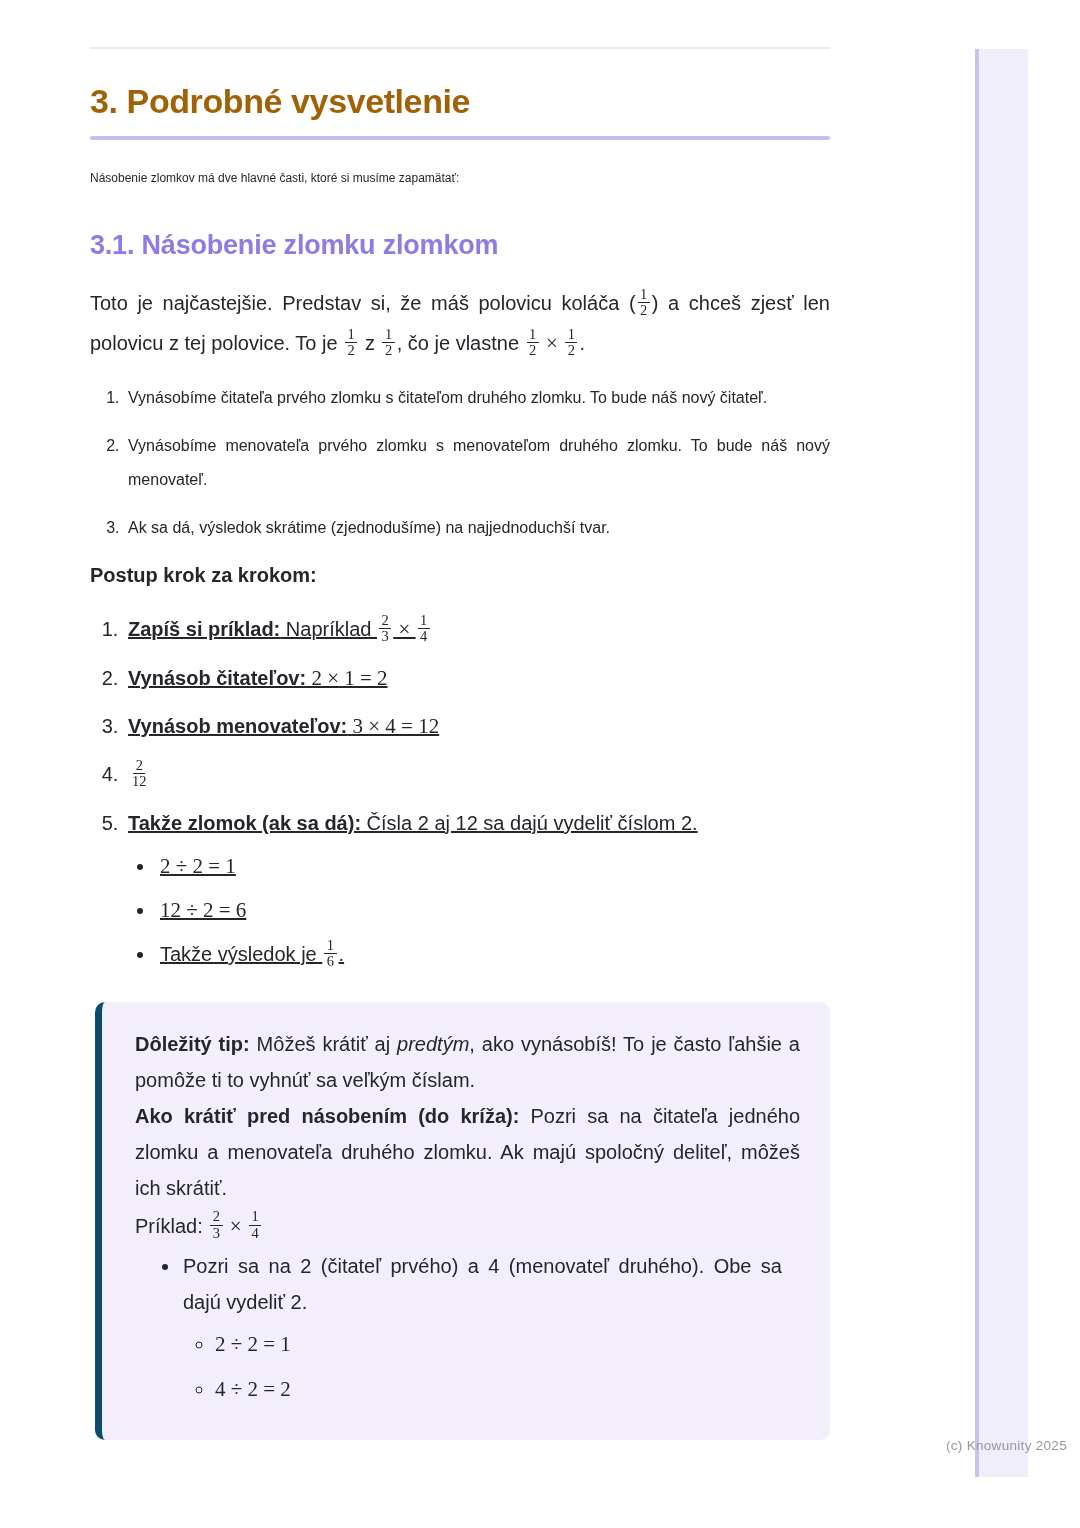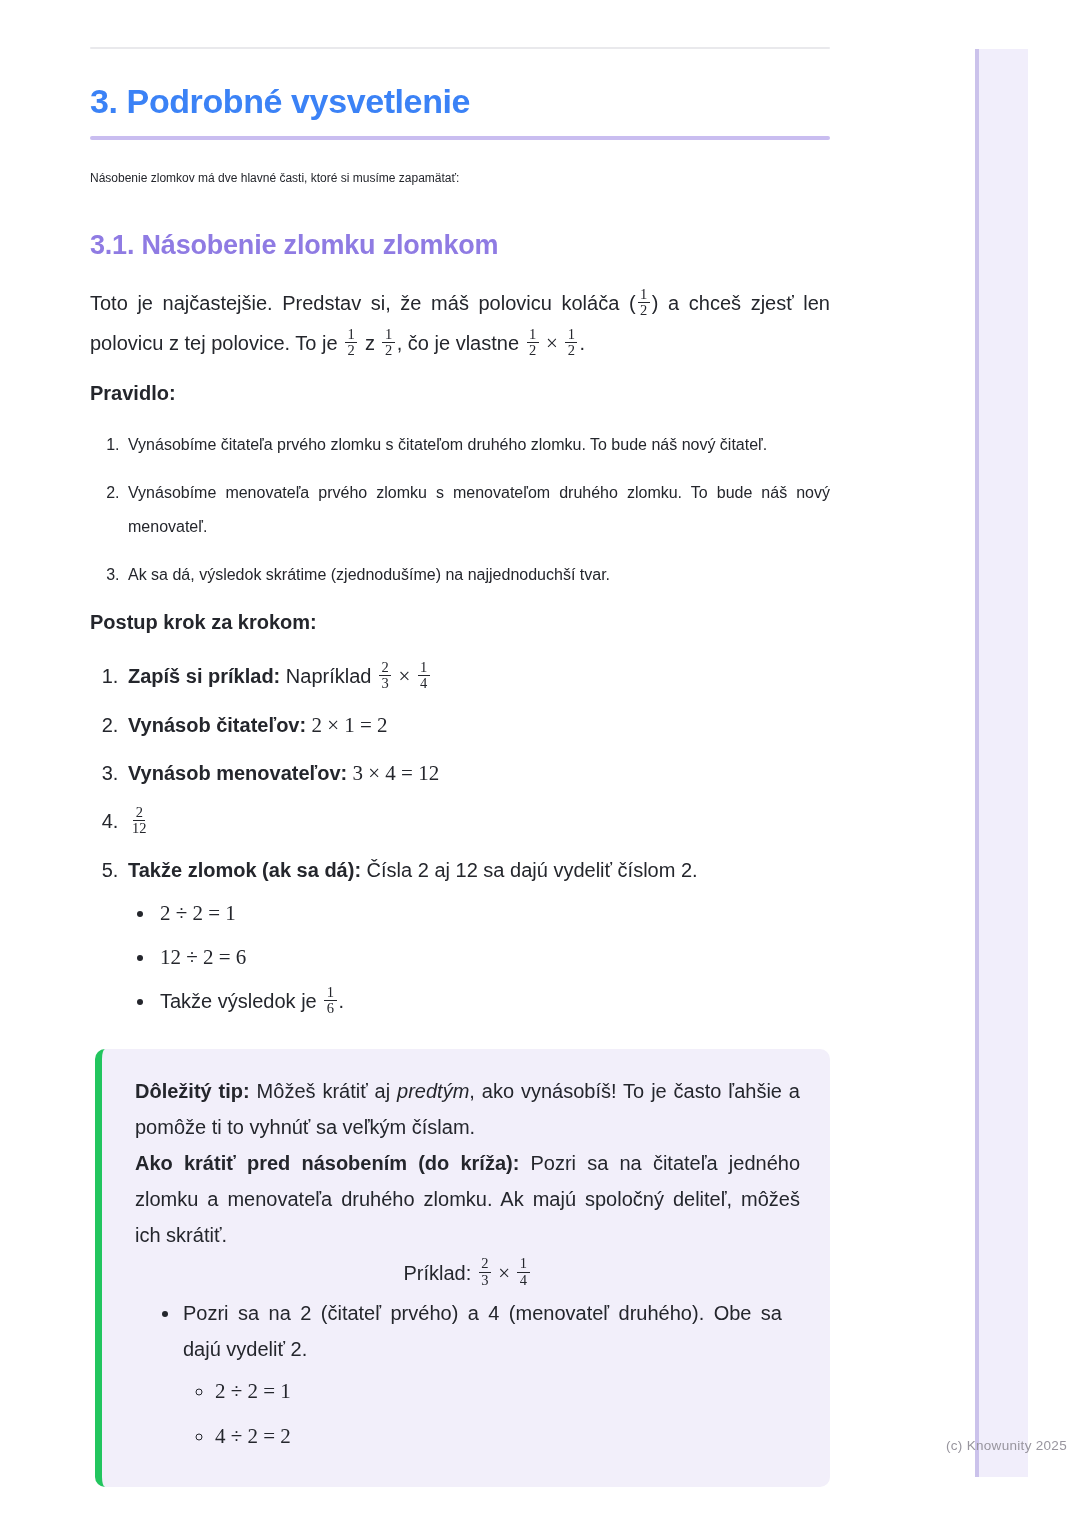--- a/index.html
+++ b/index.html
@@ -11,54 +11,54 @@
     color:#24262C;
     position:relative;
     overflow:hidden;
   }
   .content { position:absolute; left:90px; top:0; width:740px; }
 
   .top-rule { margin-top:47px; height:2px; background:#E9E9EC; border-radius:1px; }
 
   h1.page-title {
     margin:32px 0 0; font-size:34px; line-height:1.2;
-    font-weight:700; color:#3b82f6; letter-spacing:-0.4px;
+    font-weight:700; color:#a16207; letter-spacing:-0.4px;
   }
   .divider { margin-top:14px; height:4px; background:#C9BDF0; border-radius:2px; }
 
   p.intro { margin:22px 0 0; font-size:12px; line-height:33px; }
 
   h2.section-heading {
     margin:34px 0 0; font-size:27px; line-height:1.2;
     font-weight:700; color:#8F7BE3; letter-spacing:-0.2px;
   }
 
   p.lead { margin:22px 0 0; font-size:20px; line-height:40px; text-align:justify; }
 
   p.label { margin:14px 0 0; font-size:20px; line-height:33px; font-weight:700; }
 
   ol.rules { margin:18px 0 0; padding-left:34px; font-size:16px; line-height:34px; }
   ol.rules > li { margin-bottom:14px; padding-left:4px; text-align:justify; }
 
-  ol.steps { margin:20px 0 0; padding-left:34px; font-size:20px; line-height:34px; }
+  ol.steps { margin:20px 0 0; padding-left:34px; font-size:20px; line-height:34px;text-decoration:underline; }
   ol.steps > li { margin-bottom:14px; padding-left:4px; text-align:left; }
 
   ul.dots { list-style:disc; margin:10px 0 0; padding-left:28px; font-size:20px; line-height:33px; }
   ul.dots > li { margin-bottom:11px; padding-left:4px; }
 
   .callout {
     margin:30px 0 0 5px;
     background:#F2EFFA;
-    border-left:7px solid #22c55e;
+    border-left:7px solid #0c4a6e;
     border-radius:10px;
     padding:24px 30px 24px 33px;
     font-size:20px; line-height:36px;
   }
   .callout p { margin:0; text-align:justify; }
-  .callout p.example { text-align:center; margin-top:2px; }
+  .callout p.example { text-align:left; margin-top:2px; }
   ul.callout-dots { list-style:disc; margin:4px 18px 0; padding-left:28px; }
   ul.callout-dots > li { text-align:justify; padding-left:2px; }
   ul.circles { list-style:circle; margin:6px 0 0; padding-left:32px; }
   ul.circles > li { margin-bottom:9px; text-align:left; }
 
   strong { font-weight:700; }
   em { font-style:italic; }
 
   .math { font-family:"Liberation Serif", serif; font-size:21px; }
 
@@ -106,21 +106,20 @@
         <span class="fn">1</span>
         <span class="fd">2</span>
       </span><span>, čo je vlastne </span><span class="frac">
         <span class="fn">1</span>
         <span class="fd">2</span>
       </span><span class="math"> × </span><span class="frac">
         <span class="fn">1</span>
         <span class="fd">2</span>
       </span><span>.</span></p>
 
-  <p class="label">Pravidlo:</p>
 
   <ol class="rules">
     <li><span>Vynásobíme čitateľa prvého zlomku s čitateľom druhého zlomku. To bude náš nový čitateľ.</span></li>
     <li><span>Vynásobíme menovateľa prvého zlomku s menovateľom druhého zlomku. To bude náš nový menovateľ.</span></li>
     <li><span>Ak sa dá, výsledok skrátime (zjednodušíme) na najjednoduchší tvar.</span></li>
   </ol>
 
   <p class="label">Postup krok za krokom:</p>
 
   <ol class="steps">

